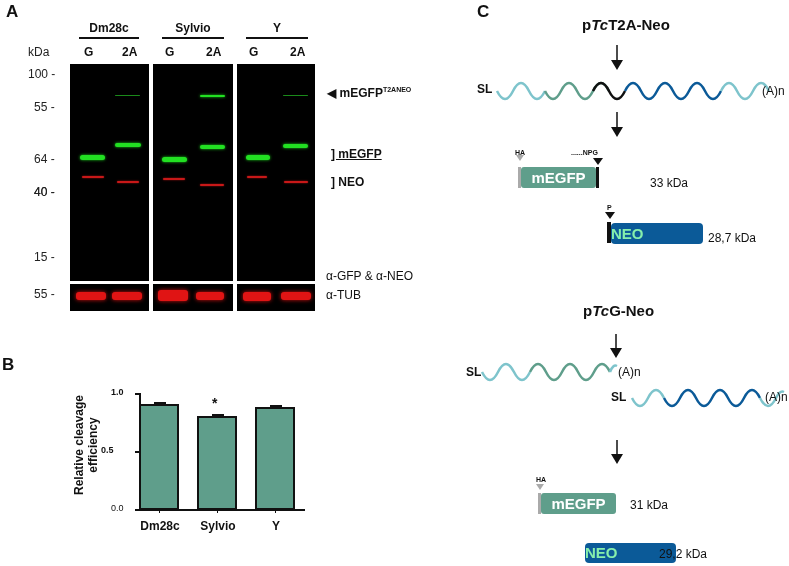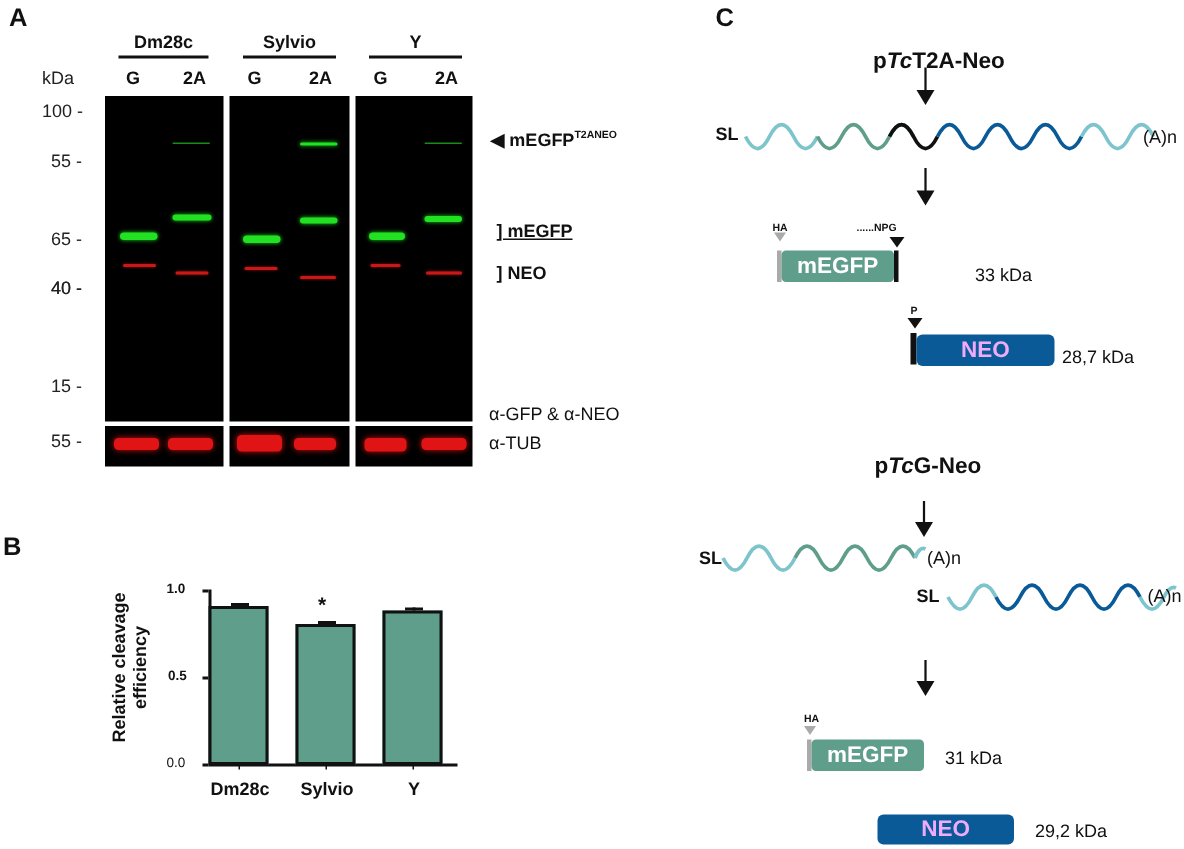--- a/index.html
+++ b/index.html
@@ -14,21 +14,21 @@
   .band-g{background:#22e022;border-radius:4px;box-shadow:0 0 3px #1bd41b;}
   .band-r{background:#c81818;border-radius:2px;box-shadow:0 0 2px #a01010;}
   .band-faint{background:#1a8a1a;border-radius:2px;}
   .tub{background:#e01414;border-radius:3px;box-shadow:0 0 4px #d01010;}
   .lbl{font-size:12px;}
   .lblb{font-size:12px;font-weight:bold;}
   .bar{background:#5f9e8b;border:2px solid #111;box-sizing:border-box;position:absolute;}
   .err{position:absolute;background:#111;}
   .construct{font-weight:bold;font-size:15px;}
   .box-egfp{background:#5f9e8b;color:#fff;font-weight:bold;font-size:15px;text-align:center;border-radius:3px;}
-  .box-neo{background:#0b5a98;color:#f0abfc;font-weight:bold;font-size:15px;text-align:center;border-radius:4px;}
+  .box-neo{background:#0b5a98;color:#86efac;font-weight:bold;font-size:15px;text-align:left;border-radius:4px;}
   .small{font-size:7px;font-weight:bold;}
 </style>
 </head>
 <body>
 
 <div class="abs panel-letter" style="left:6px;top:2px;">A</div>
 
 <div>
   <div class="abs strain" style="left:80px;top:21px;width:58px;">Dm28c</div>
   <div class="abs strain-line" style="left:79px;top:37px;width:60px;"></div>
@@ -46,21 +46,21 @@
 <div class="abs lane" style="left:84px;top:45px;">G</div>
 <div class="abs lane" style="left:122px;top:45px;">2A</div>
 <div class="abs lane" style="left:165px;top:45px;">G</div>
 <div class="abs lane" style="left:206px;top:45px;">2A</div>
 <div class="abs lane" style="left:249px;top:45px;">G</div>
 <div class="abs lane" style="left:290px;top:45px;">2A</div>
 
 <div class="abs kda" style="left:28px;top:67px;">100 -</div>
 <div class="abs kda" style="left:34px;top:100px;">55 -</div>
 <div class="abs kda" style="left:34px;top:140px;margin-top:45px;">40 -</div>
-<div class="abs kda" style="left:34px;top:152px;">65 -</div>
+<div class="abs kda" style="left:34px;top:152px;">64 -</div>
 <div class="abs kda" style="left:34px;top:185px;">40 -</div>
 <div class="abs kda" style="left:34px;top:250px;">15 -</div>
 <div class="abs kda" style="left:34px;top:287px;">55 -</div>
 
 <div class="abs blot" style="left:70px;top:64px;width:79px;height:217px;">
   <div class="abs band-g" style="left:10px;top:91px;width:25px;height:5px;"></div>
   <div class="abs band-faint" style="left:45px;top:31px;width:25px;height:1px;"></div>
   <div class="abs band-g" style="left:45px;top:79px;width:26px;height:4px;"></div>
   <div class="abs band-r" style="left:12px;top:112px;width:22px;height:2px;"></div>
   <div class="abs band-r" style="left:47px;top:117px;width:22px;height:2px;"></div>
@@ -110,21 +110,21 @@
     <div>efficiency</div>
   </div>
 </div>
 
 <div class="abs" style="left:139px;top:393px;width:1.5px;height:117px;background:#111;"></div>
 <div class="abs" style="left:139px;top:509px;width:166px;height:1.5px;background:#111;"></div>
 <div class="abs" style="left:135px;top:393px;width:4px;height:1.5px;background:#111;"></div>
 <div class="abs" style="left:135px;top:451px;width:4px;height:1.5px;background:#111;"></div>
 <div class="abs" style="left:135px;top:509px;width:4px;height:1.5px;background:#111;"></div>
 <div class="abs" style="left:111px;top:387px;font-size:9px;font-weight:bold;">1.0</div>
-<div class="abs" style="left:112px;top:445px;font-size:9px;font-weight:bold;">0.5</div>
+<div class="abs" style="left:101px;top:445px;font-size:9px;font-weight:bold;">0.5</div>
 <div class="abs" style="left:111px;top:503px;font-size:9px;font-weight:normal;">0.0</div>
 
 <div class="err" style="left:159px;top:402px;width:1.5px;height:4px;"></div>
 <div class="err" style="left:154px;top:402px;width:12px;height:1.5px;"></div>
 <div class="err" style="left:217px;top:414px;width:1.5px;height:4px;"></div>
 <div class="err" style="left:212px;top:414px;width:12px;height:1.5px;"></div>
 <div class="err" style="left:275px;top:405px;width:1.5px;height:4px;"></div>
 <div class="err" style="left:270px;top:405px;width:12px;height:1.5px;"></div>
 
 <div class="bar" style="left:139px;top:404px;width:40px;height:106px;"></div>
@@ -135,21 +135,21 @@
 
 <div class="abs" style="left:159px;top:510px;width:1px;height:3px;background:#111;"></div>
 <div class="abs" style="left:217px;top:510px;width:1px;height:3px;background:#111;"></div>
 <div class="abs" style="left:275px;top:510px;width:1px;height:3px;background:#111;"></div>
 <div class="abs" style="left:135px;top:519px;width:50px;text-align:center;font-weight:bold;font-size:12px;">Dm28c</div>
 <div class="abs" style="left:193px;top:519px;width:50px;text-align:center;font-weight:bold;font-size:12px;">Sylvio</div>
 <div class="abs" style="left:251px;top:519px;width:50px;text-align:center;font-weight:bold;font-size:12px;">Y</div>
 
 <div class="abs panel-letter" style="left:477px;top:2px;">C</div>
 
-<div class="abs construct" style="left:582px;top:32px;"><span>p</span><i>Tc</i><span>T2A-Neo</span></div>
+<div class="abs construct" style="left:582px;top:16px;"><span>p</span><i>Tc</i><span>T2A-Neo</span></div>
 
 <svg class="abs" style="left:0;top:0;" width="789" height="566">
 
   <g>
     <line x1="617" y1="45" x2="617" y2="64" stroke="#111" stroke-width="1.5"></line>
     <polygon points="611,60 623,60 617,70" fill="#111"></polygon>
   </g>
   <g>
     <line x1="617" y1="112" x2="617" y2="131" stroke="#111" stroke-width="1.5"></line>
     <polygon points="611,127 623,127 617,137" fill="#111"></polygon>
@@ -205,13 +205,13 @@
 
 <div class="abs construct" style="left:583px;top:302px;"><span>p</span><i>Tc</i><span>G-Neo</span></div>
 <div class="abs lblb" style="left:466px;top:365px;">SL</div>
 <div class="abs lbl" style="left:618px;top:365px;">(A)n</div>
 <div class="abs lblb" style="left:611px;top:390px;">SL</div>
 <div class="abs lbl" style="left:765px;top:390px;">(A)n</div>
 <div class="abs small" style="left:536px;top:476px;">HA</div>
 <div class="abs box-egfp" style="left:541px;top:493px;width:75px;height:21px;line-height:21px;">mEGFP</div>
 <div class="abs lbl" style="left:630px;top:498px;">31 kDa</div>
 <div class="abs box-neo" style="left:585px;top:543px;width:91px;height:20px;line-height:20px;">NEO</div>
-<div class="abs lbl" style="left:690px;top:547px;">29,2 kDa</div>
+<div class="abs lbl" style="left:659px;top:547px;">29,2 kDa</div>
 
 </body></html>

